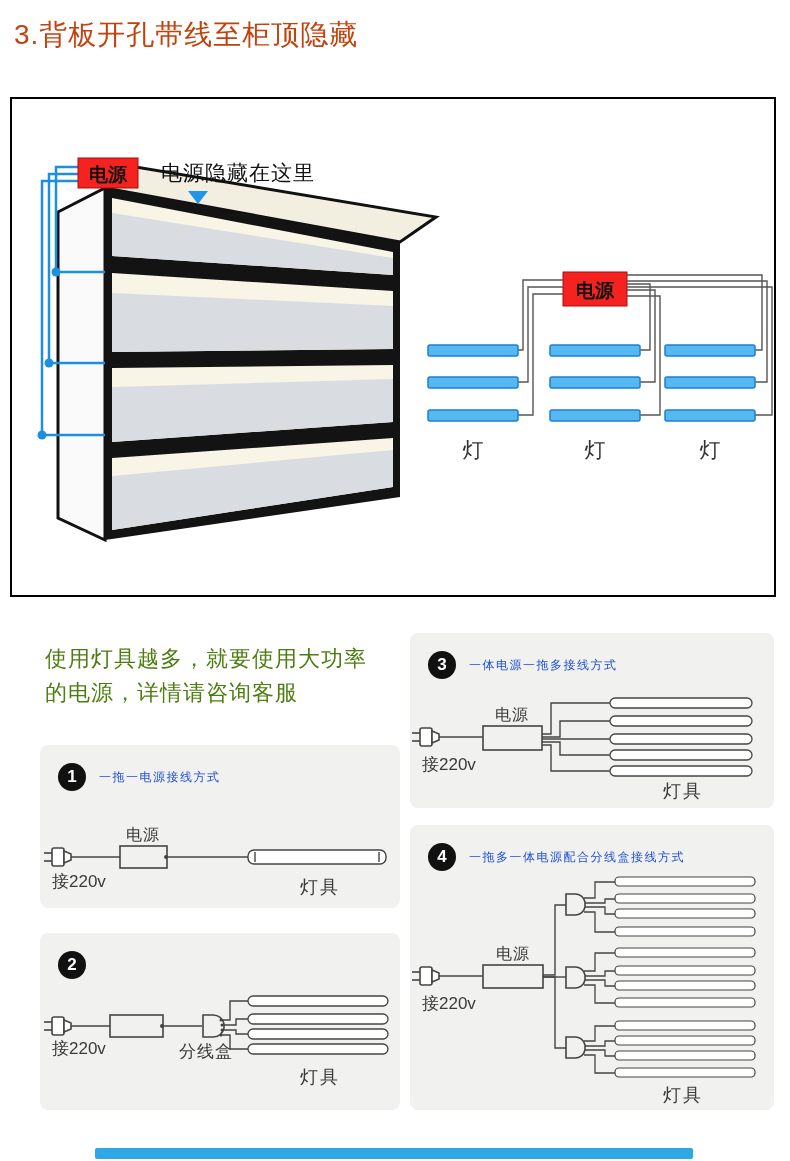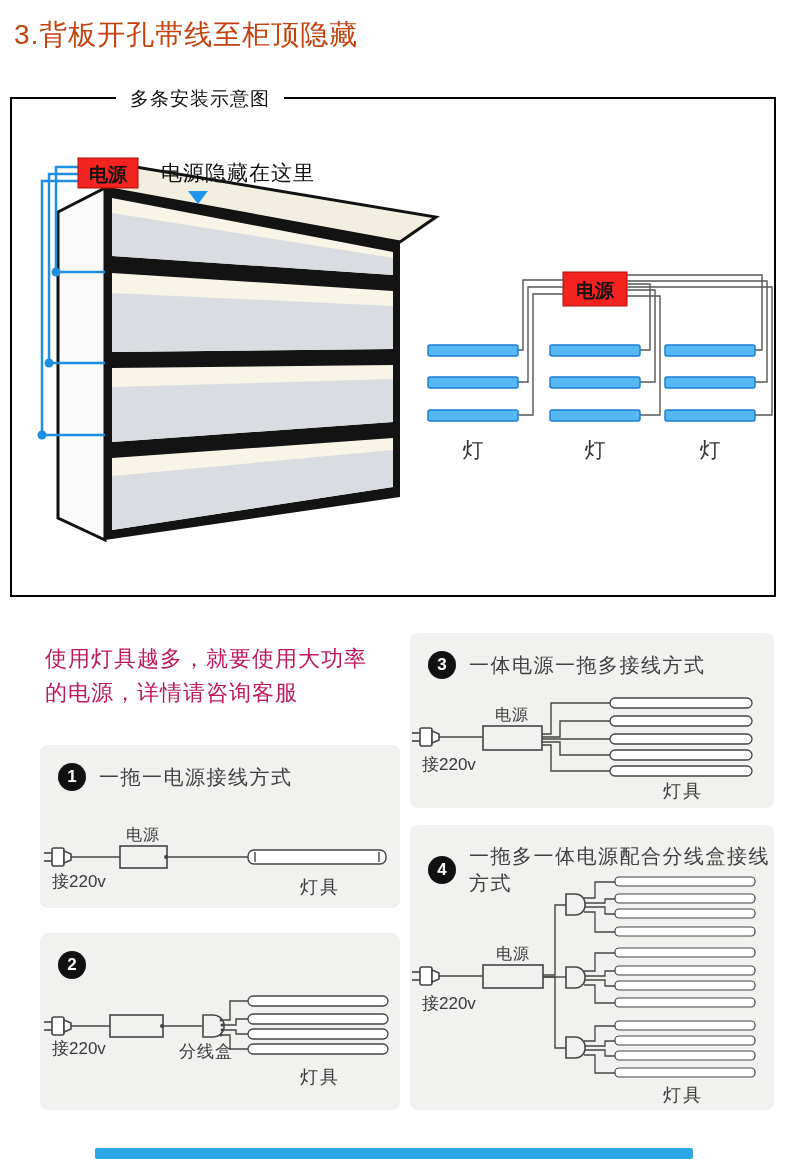--- a/index.html
+++ b/index.html
@@ -15,47 +15,46 @@
     position:absolute;left:10px;top:97px;width:766px;height:500px;
     border:2px solid #000;box-sizing:border-box;
   }
   .overview-label{
     position:absolute;top:-13px;left:104px;background:#fff;padding:0 14px;
     font-size:19px;color:#111;letter-spacing:1px;
   }
   .overview-svg{position:absolute;left:0;top:0;}
   .note-text{
     position:absolute;left:45px;top:642px;width:360px;
-    font-size:22px;line-height:34px;color:#be185d;letter-spacing:1px;
+    font-size:22px;line-height:34px;color:#4d7c0f;letter-spacing:1px;
   }
   .method-box{
     position:absolute;background:#f1f1ef;border-radius:8px;
   }
   .method-head{
     position:absolute;left:18px;top:18px;display:flex;align-items:center;z-index:2;
   }
   .badge{
     width:28px;height:28px;border-radius:50%;background:#111;color:#fff;
     font-size:17px;font-weight:bold;line-height:28px;text-align:center;flex:0 0 28px;
   }
-  .method-title{margin-left:13px;font-size:20px;color:#404040;letter-spacing:1.5px;}
+  .method-title{margin-left:13px;font-size:12px;color:#1d4ed8;letter-spacing:1.5px;}
   .method-svg{position:absolute;left:0;top:0;}
   .bottom-bar{
     position:absolute;left:95px;top:1148px;width:598px;height:11px;
     background:#2ea7e6;border-radius:2px;
   }
   svg text{font-family:"Liberation Sans","DejaVu Sans",sans-serif;}
 </style>
 </head>
 <body>
 
 <div class="page-title">3.背板开孔带线至柜顶隐藏</div>
 
 <div class="overview-box">
-  <span class="overview-label">多条安装示意图</span>
   <svg class="overview-svg" width="762" height="496" viewBox="0 0 762 496">
 
     <polygon points="93,89 124,68 424,118 388,143" fill="#f2eee0" stroke="#111" stroke-width="3"></polygon>
 
     <polygon points="46,113 93,89 93,441 46,419" fill="#fafafa" stroke="#111" stroke-width="3"></polygon>
 
     <polygon points="93,89 388,143 388,398 93,441" fill="#131313"></polygon>
 
     <g>
       <polygon points="100,99 381,153 381,176 100,157" fill="#f8f4e6"></polygon>

